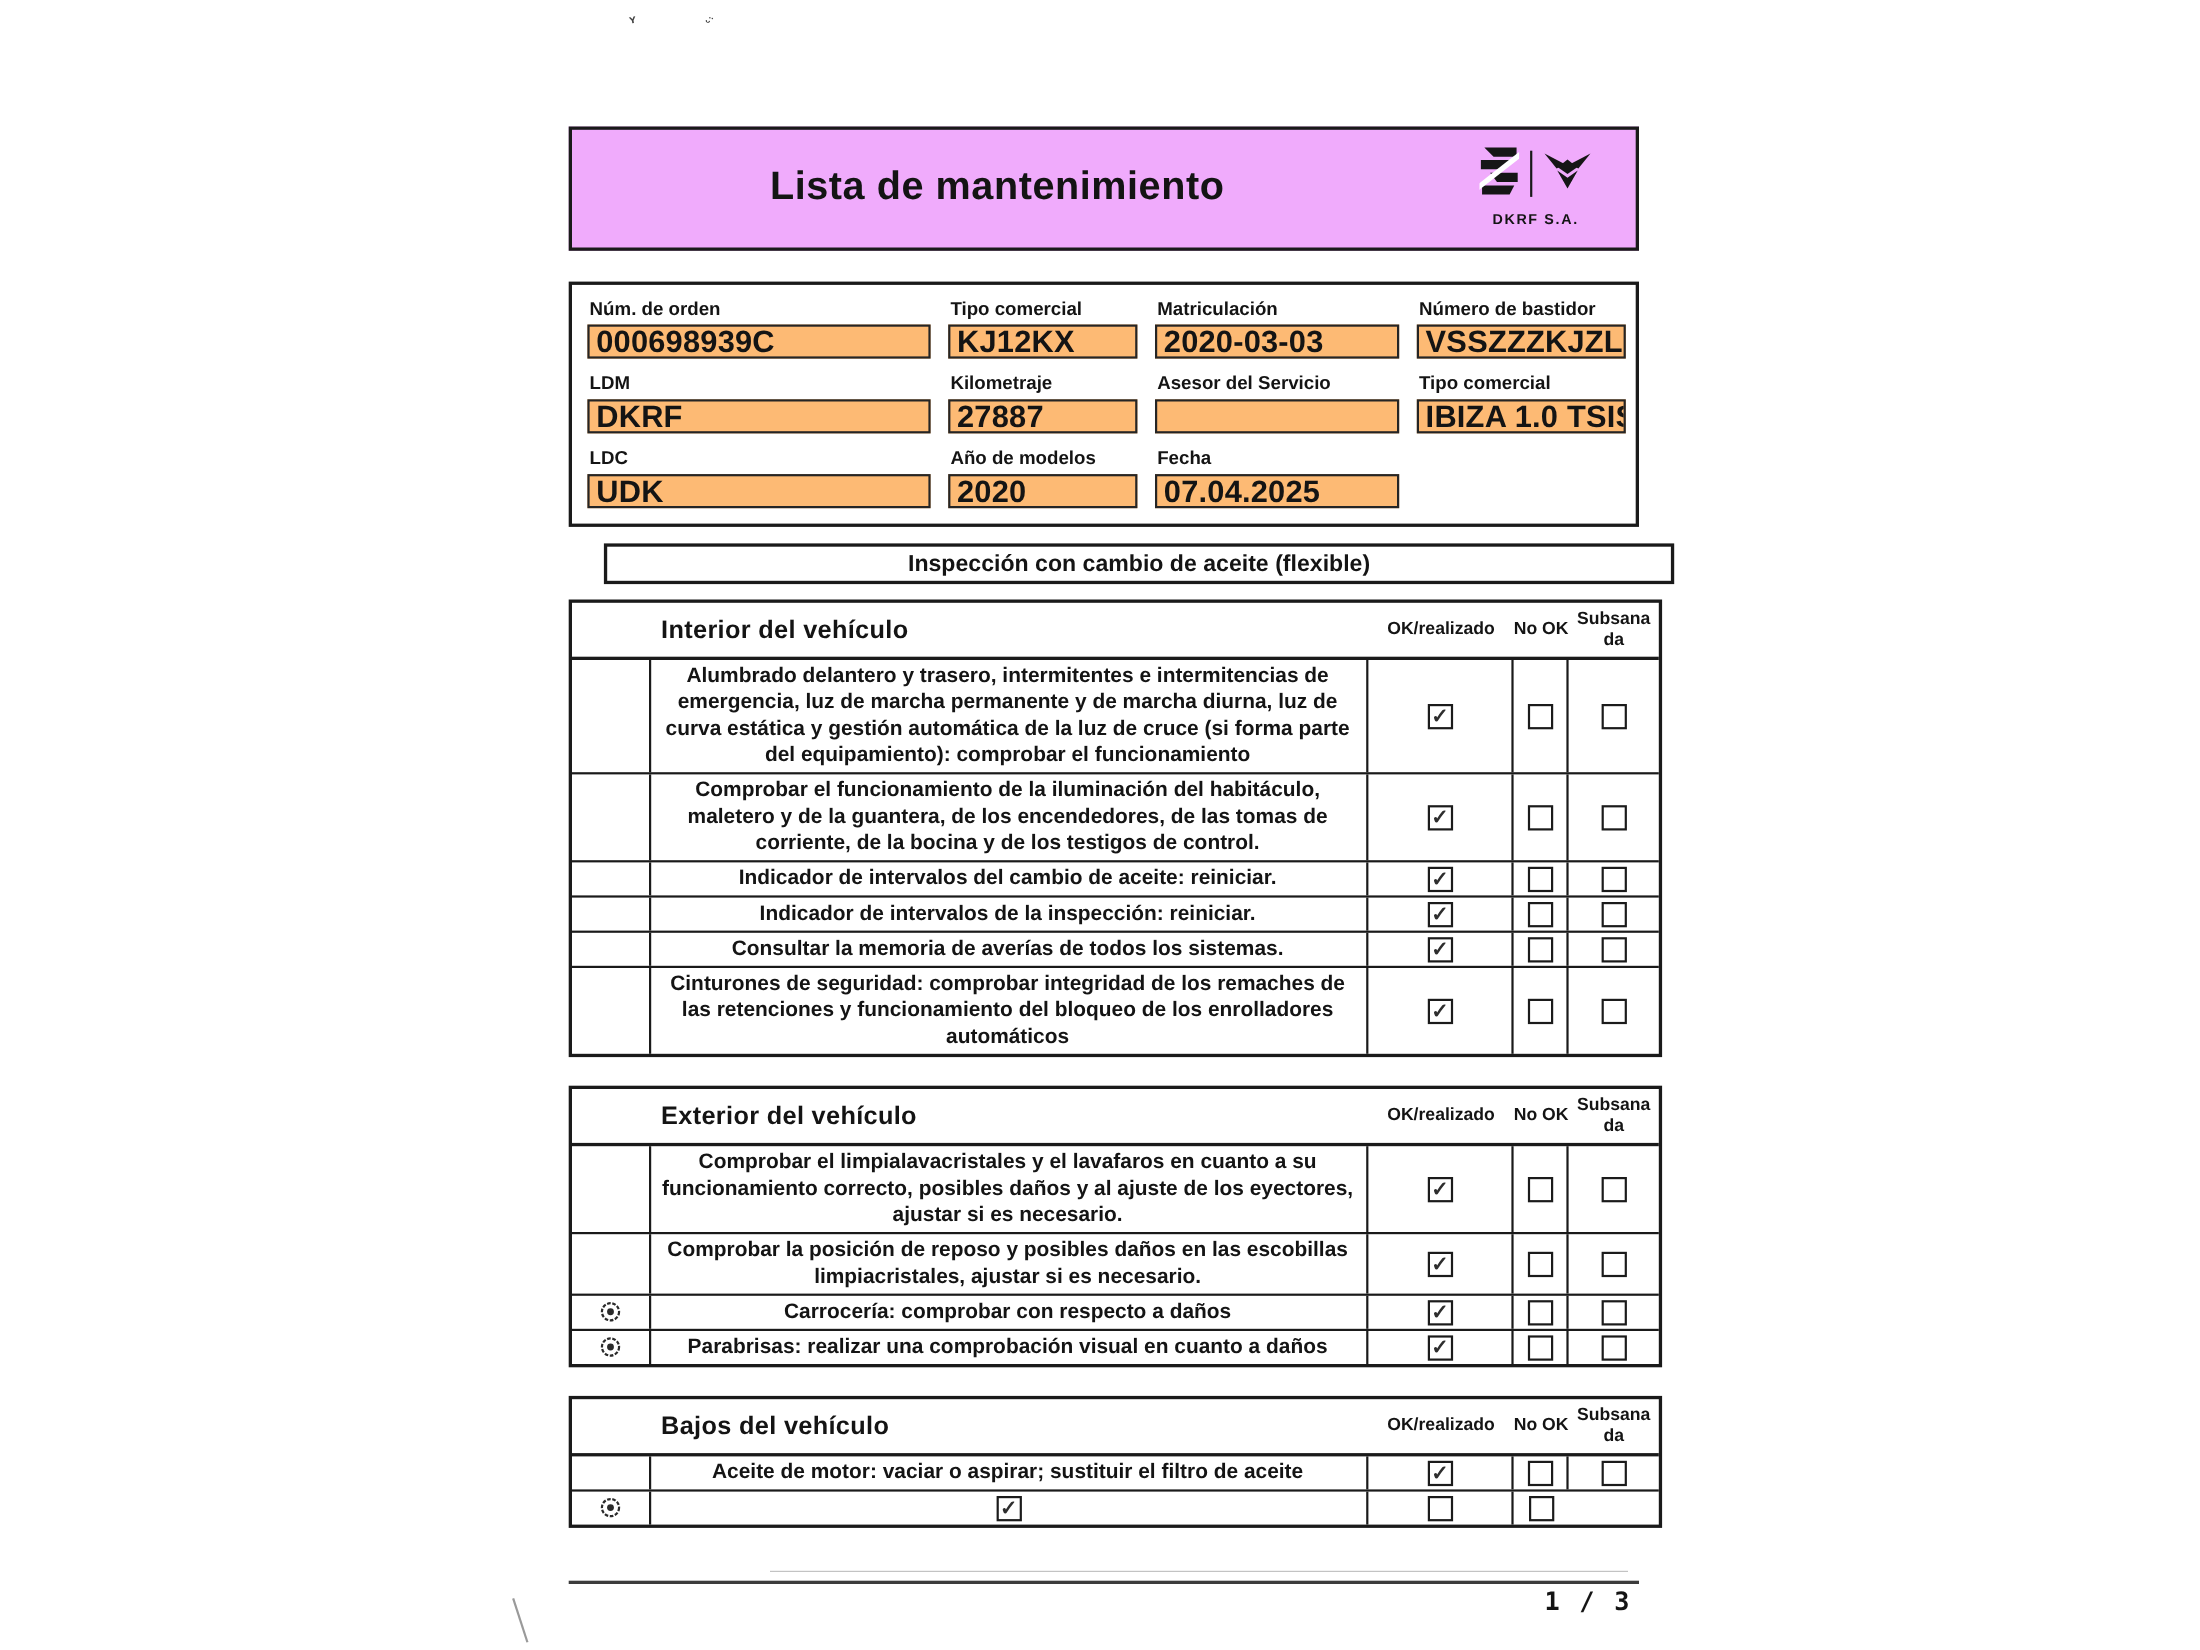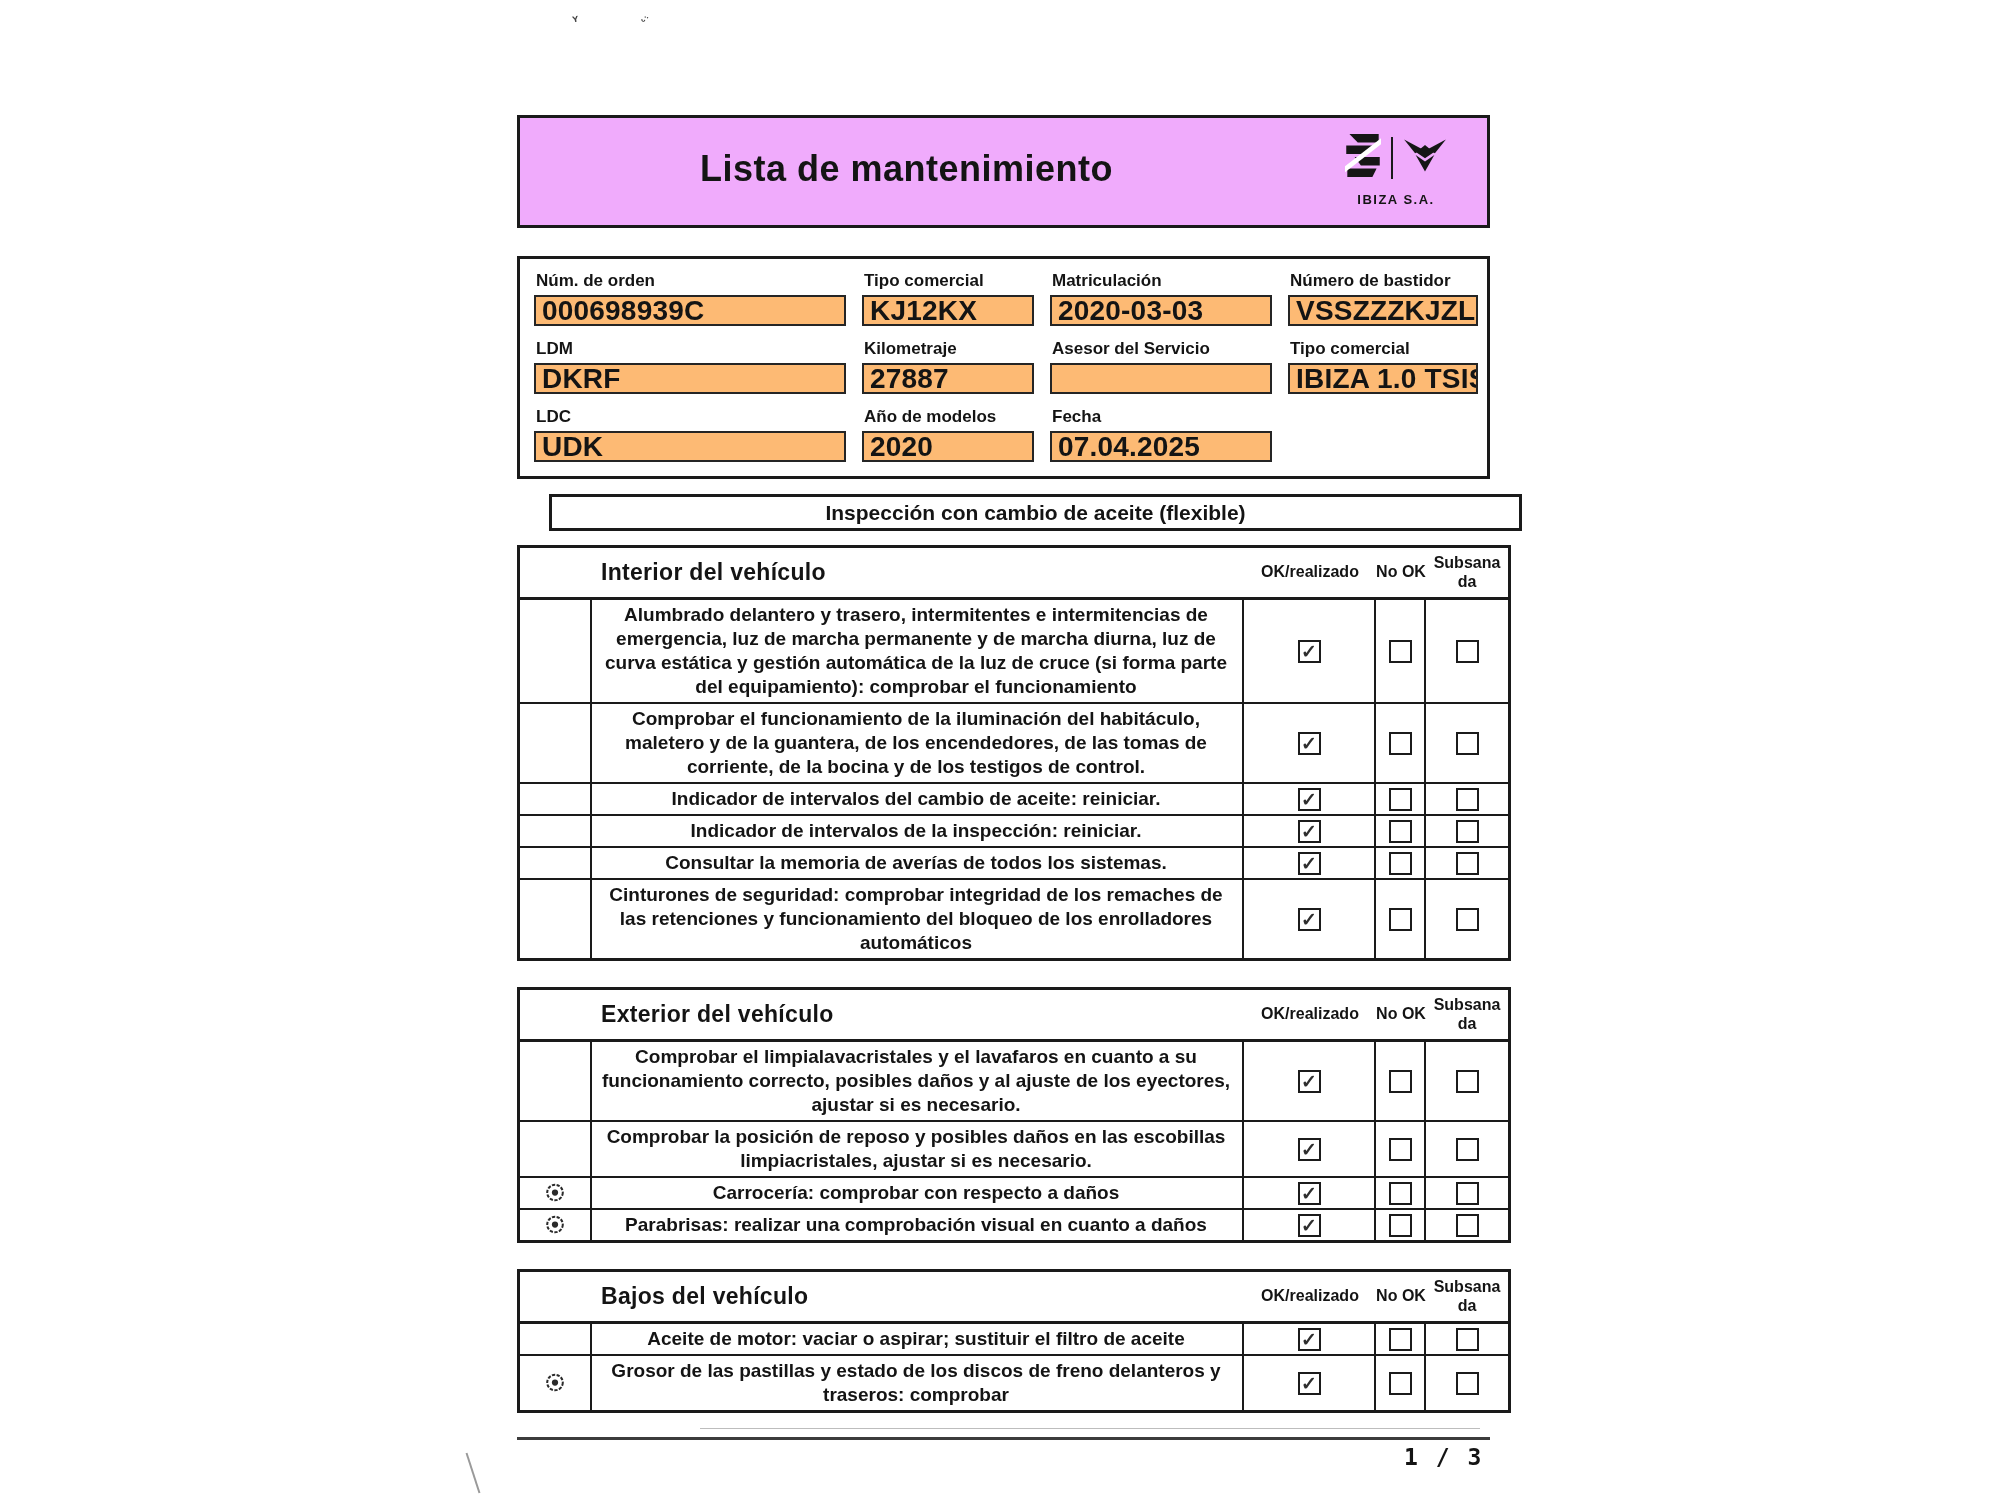--- a/index.html
+++ b/index.html
@@ -152,21 +152,21 @@
           <svg width="44" height="36" viewBox="0 0 40 32">
             <g fill="#161616">
               <path d="M1 1 L18 10 L11 13.5 Z"></path>
               <path d="M39 1 L22 10 L29 13.5 Z"></path>
               <path d="M20 6 L28 12.5 L20 18 L12 12.5 Z"></path>
               <path d="M11.5 15 L20 30 L28.5 15 L20 21 Z"></path>
             </g>
           </svg>
         </span>
       </div>
-      <div class="brand-name">IBIZA S.A.</div>
+      <div class="brand-name">DKRF S.A.</div>
     </div>
   </div>
 
   <div class="fields-box">
     <div class="field">
       <label>Núm. de orden</label>
       <div class="fbox">000698939C</div>
     </div>
     <div class="field">
       <label>Tipo comercial</label>
@@ -452,21 +452,20 @@
     </div>
   </div>
 
   <div class="check-row">
     <div class="cell icon-cell">
       <svg class="eye-icon" viewBox="0 0 24 24">
         <circle cx="12" cy="11.5" r="8.5" fill="none" stroke="#2a2a2a" stroke-width="2.2" stroke-dasharray="3.6 1.6"></circle>
         <circle cx="12" cy="11.5" r="3.4" fill="#2a2a2a"></circle>
       </svg>
     </div>
-    <div class="cell desc-cell">Grosor de las pastillas y estado de los discos de freno delanteros y traseros: comprobar</div>
     <div class="cell box-cell ok-cell">
       <span class="checkbox checked">✓</span>
     </div>
     <div class="cell box-cell nook-cell">
       <span class="checkbox"></span>
     </div>
     <div class="cell box-cell sub-cell">
       <span class="checkbox"></span>
     </div>
   </div>

